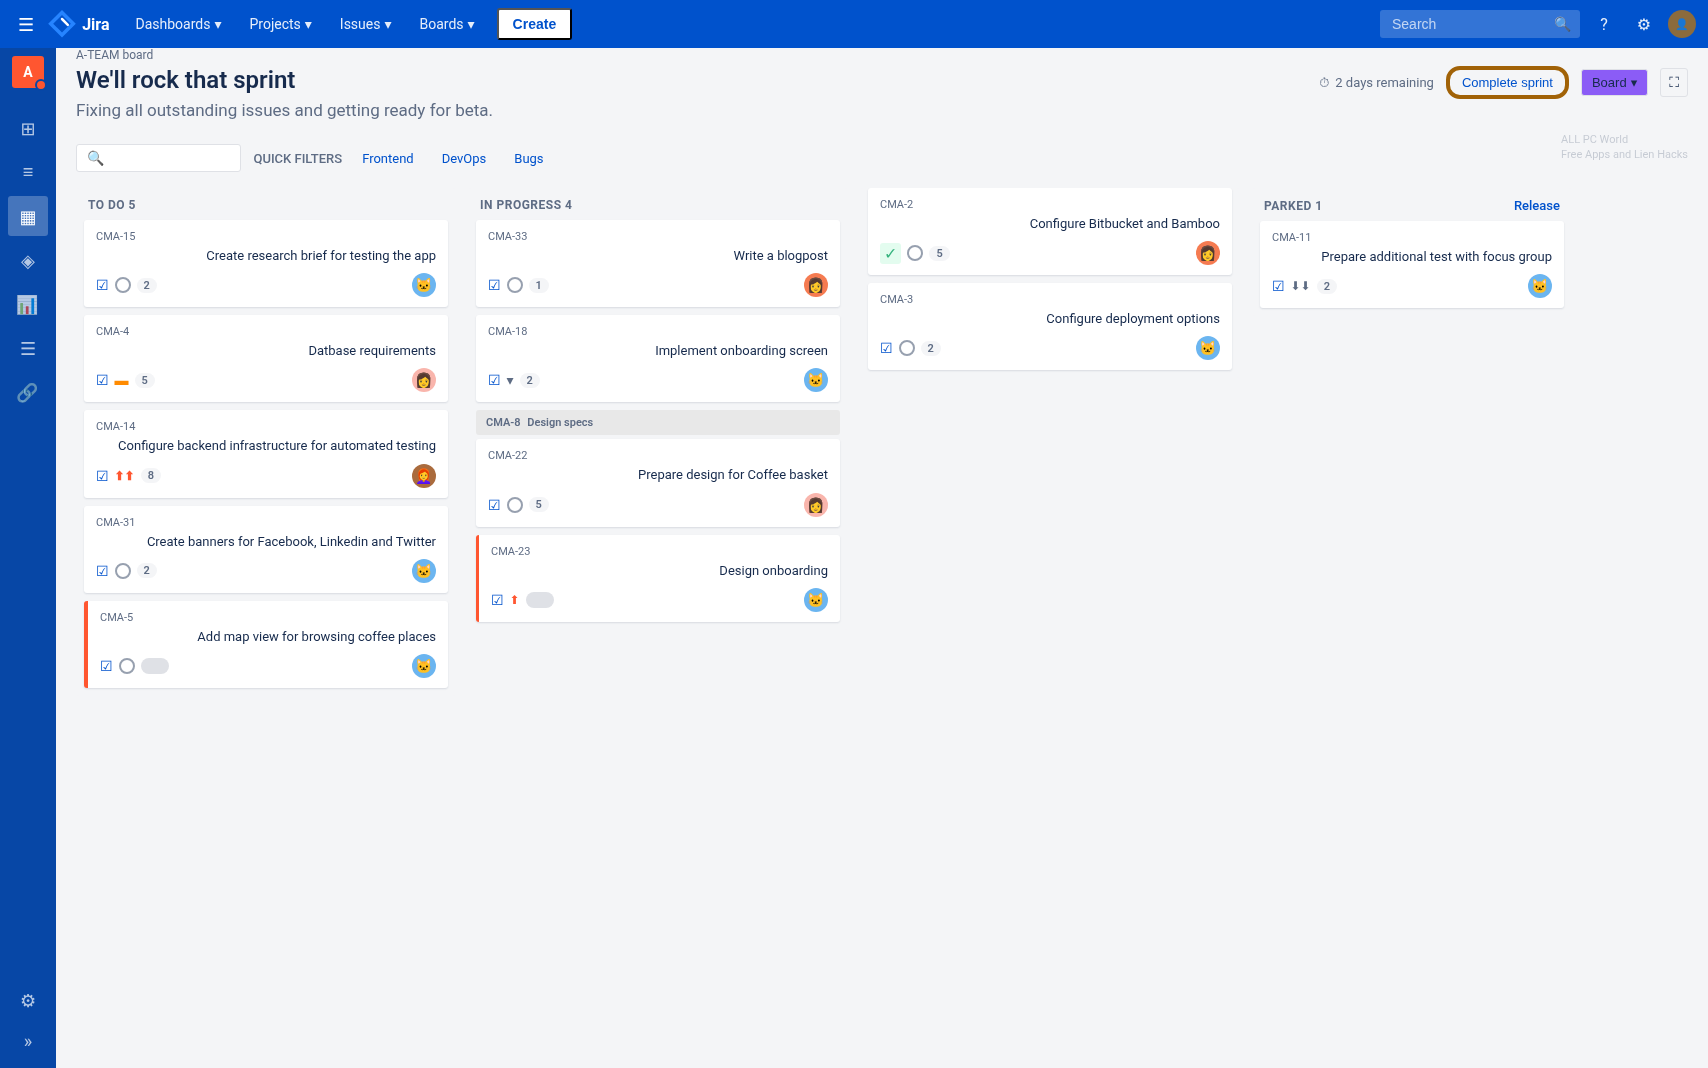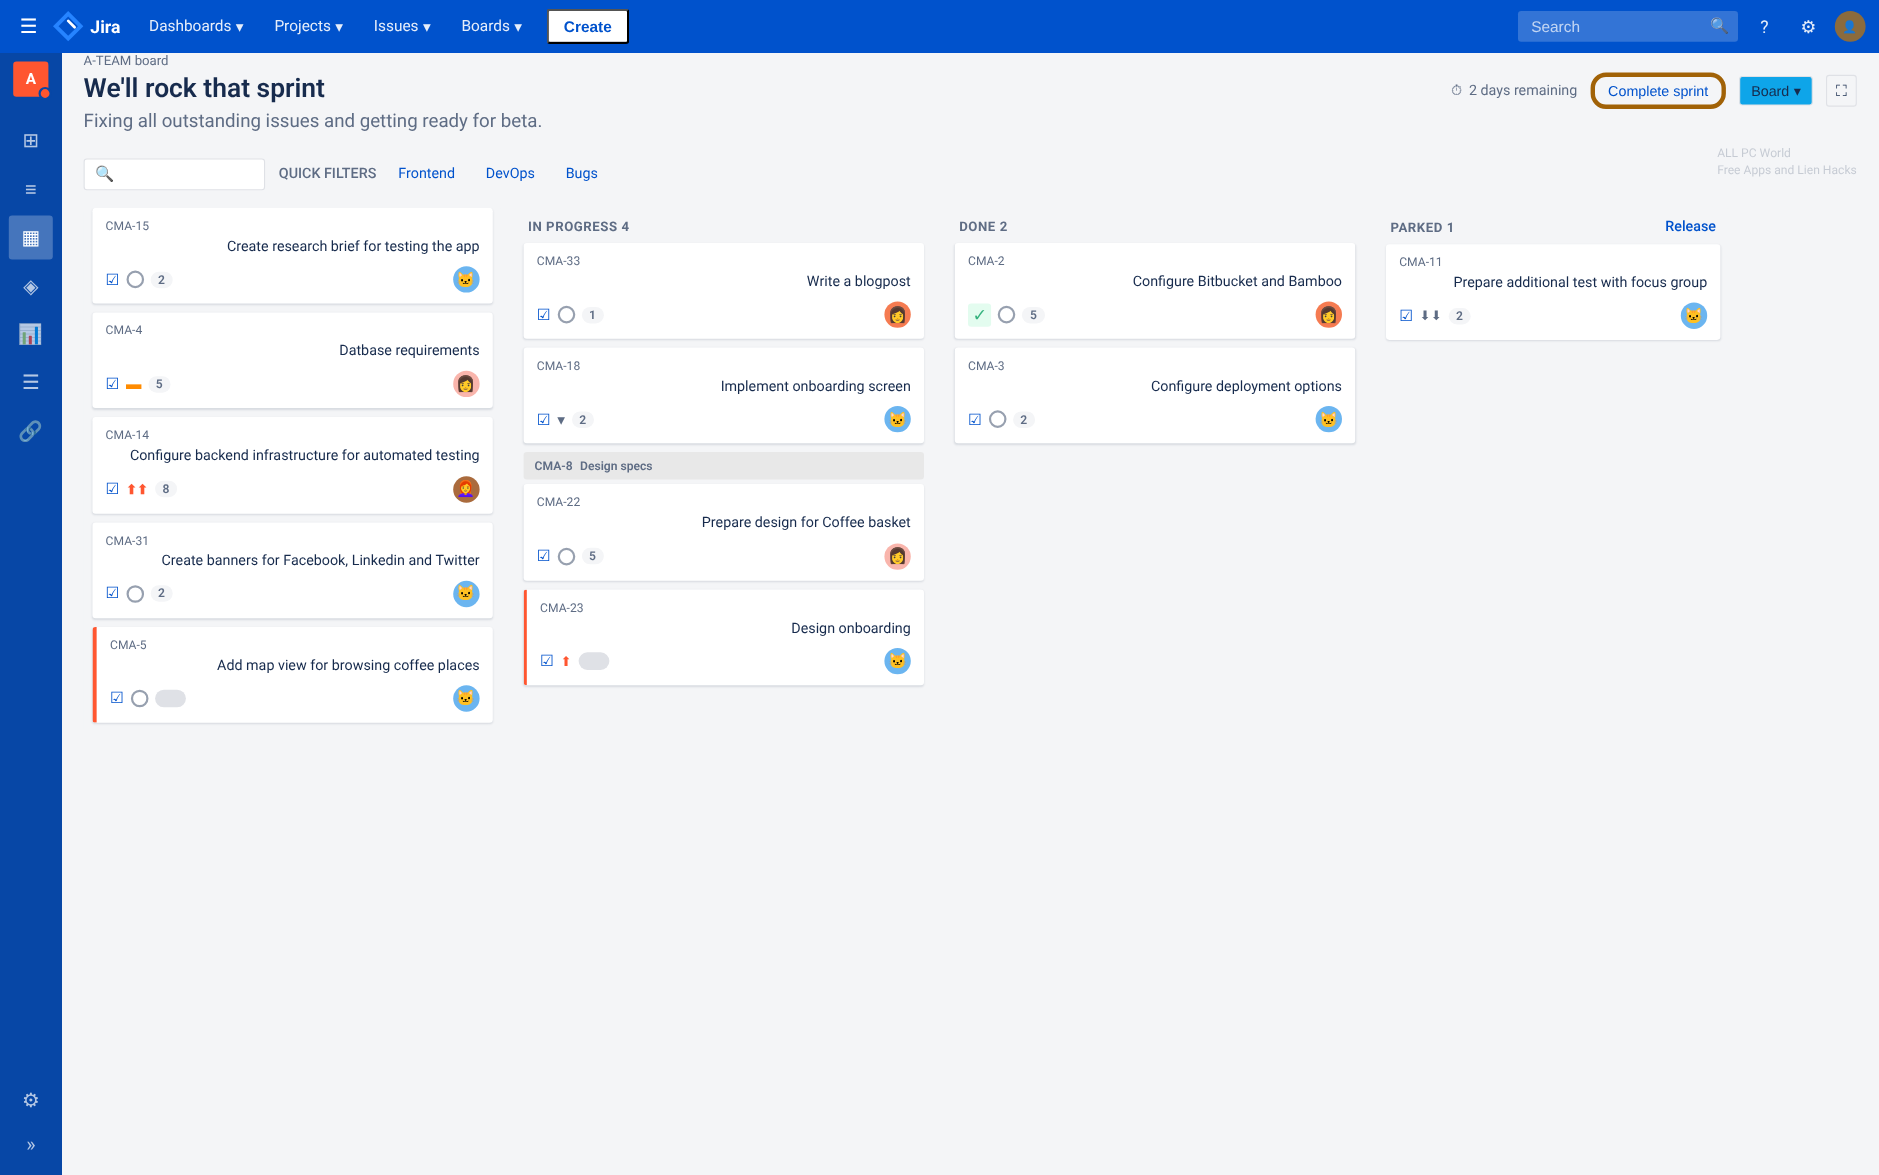--- a/index.html
+++ b/index.html
@@ -127,21 +127,21 @@
       background: none;
       border: 4px solid #a16207;
       color: #0052cc;
       padding: 5px 12px;
       border-radius: 14px;
       font-size: 13px;
       font-weight: 500;
       cursor: pointer;
     }
     .board-view-btn {
-      background: #0ea5e9;
+      background: #8b5cf6;
       border: 1px solid #dfe1e6;
       color: #172b4d;
       padding: 5px 10px;
       border-radius: 3px;
       font-size: 13px;
       cursor: pointer;
       display: flex; align-items: center; gap: 4px;
     }
     .expand-btn {
       background: none;
@@ -374,20 +374,23 @@
     </div>
     <span class="quick-filters-label">QUICK FILTERS</span>
     <span class="filter-tag">Frontend</span>
     <span class="filter-tag">DevOps</span>
     <span class="filter-tag">Bugs</span>
   </div>
 
   <div class="board-columns">
 
     <div class="board-column">
+      <div class="column-header">
+        <span class="column-title">TO DO 5</span>
+      </div>
 
       <div class="card">
         <div class="card-id">CMA-15</div>
         <div class="card-title">Create research brief for testing the app</div>
         <div class="card-footer">
           <span style="color:#0052cc;font-size:14px;">☑</span>
           <span class="card-status-dot"></span>
           <span class="story-points">2</span>
           <div class="card-avatar" style="background:#6bb5f0;">🐱</div>
         </div>
@@ -487,23 +490,20 @@
         <div class="card-footer">
           <span style="color:#0052cc;font-size:14px;">☑</span>
           <span style="color:#ff5630;font-size:12px;">⬆</span>
           <span class="toggle-switch"></span>
           <div class="card-avatar" style="background:#6bb5f0;">🐱</div>
         </div>
       </div>
     </div>
 
     <div class="board-column">
-      <div class="column-header">
-        <span class="column-title">DONE 2</span>
-      </div>
 
       <div class="card">
         <div class="card-id">CMA-2</div>
         <div class="card-title">Configure Bitbucket and Bamboo</div>
         <div class="card-footer">
           <span style="color:#36b37e;font-size:16px;background:#e3fcef;border-radius:3px;padding:1px 4px;">✓</span>
           <span class="card-status-dot"></span>
           <span class="story-points">5</span>
           <div class="card-avatar" style="background:#f57b51;">👩</div>
         </div>

